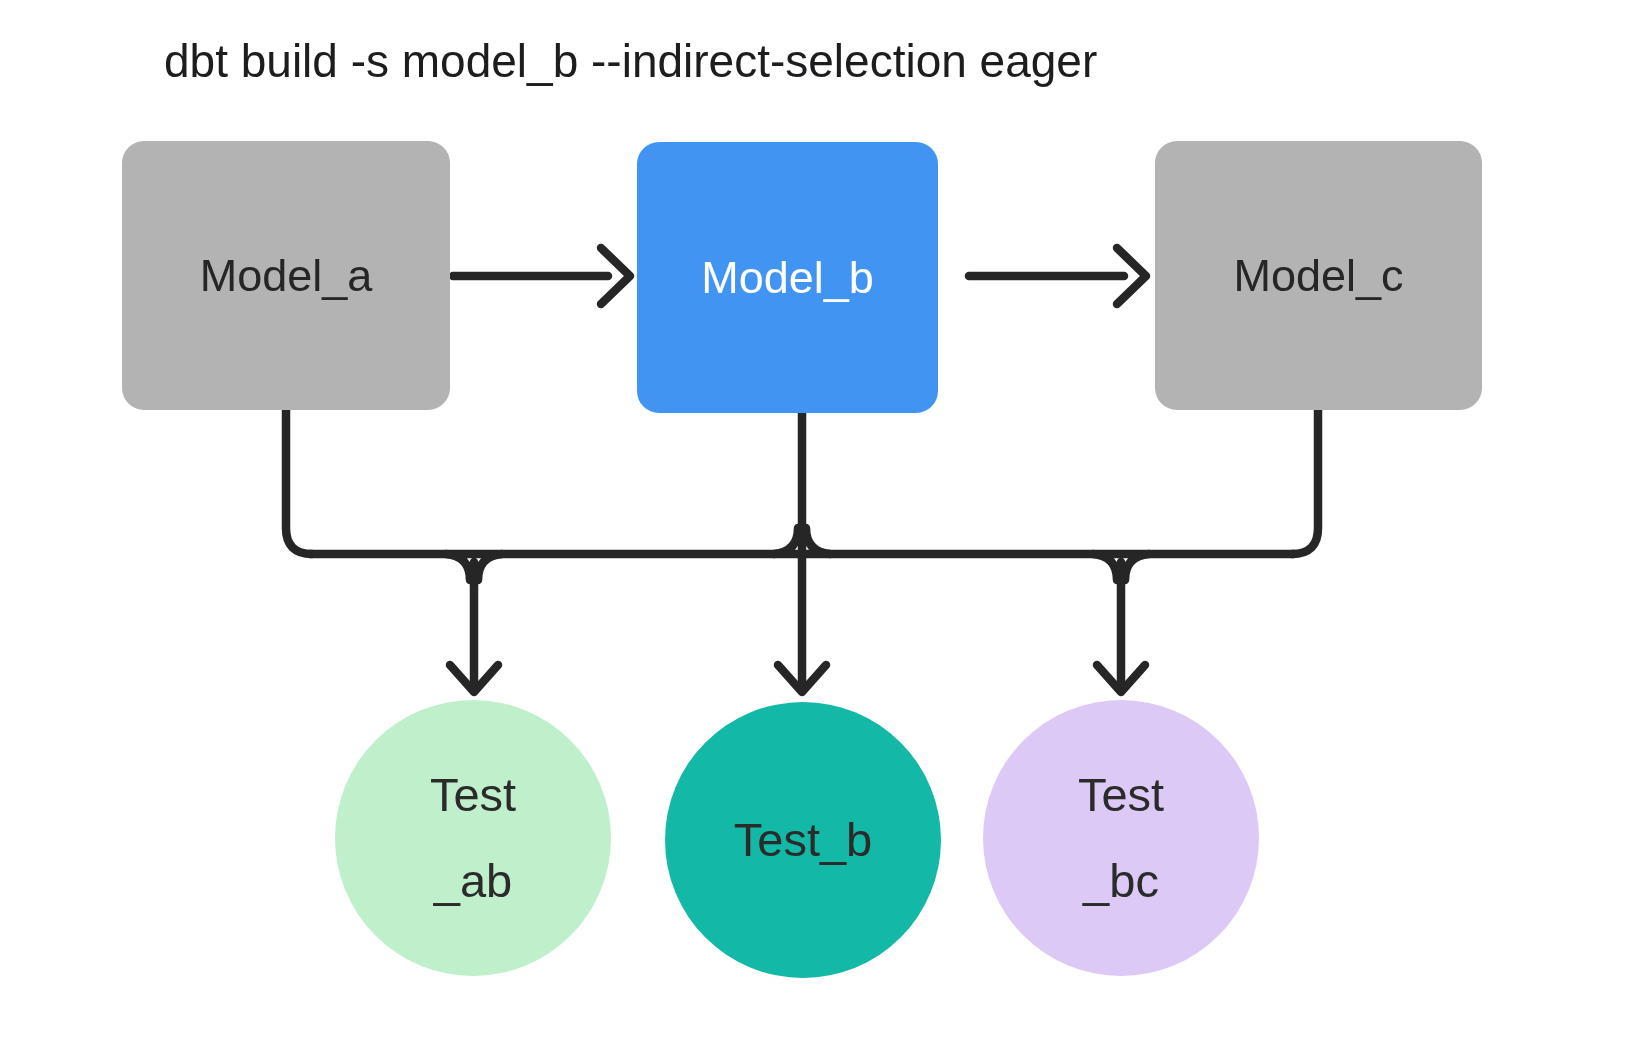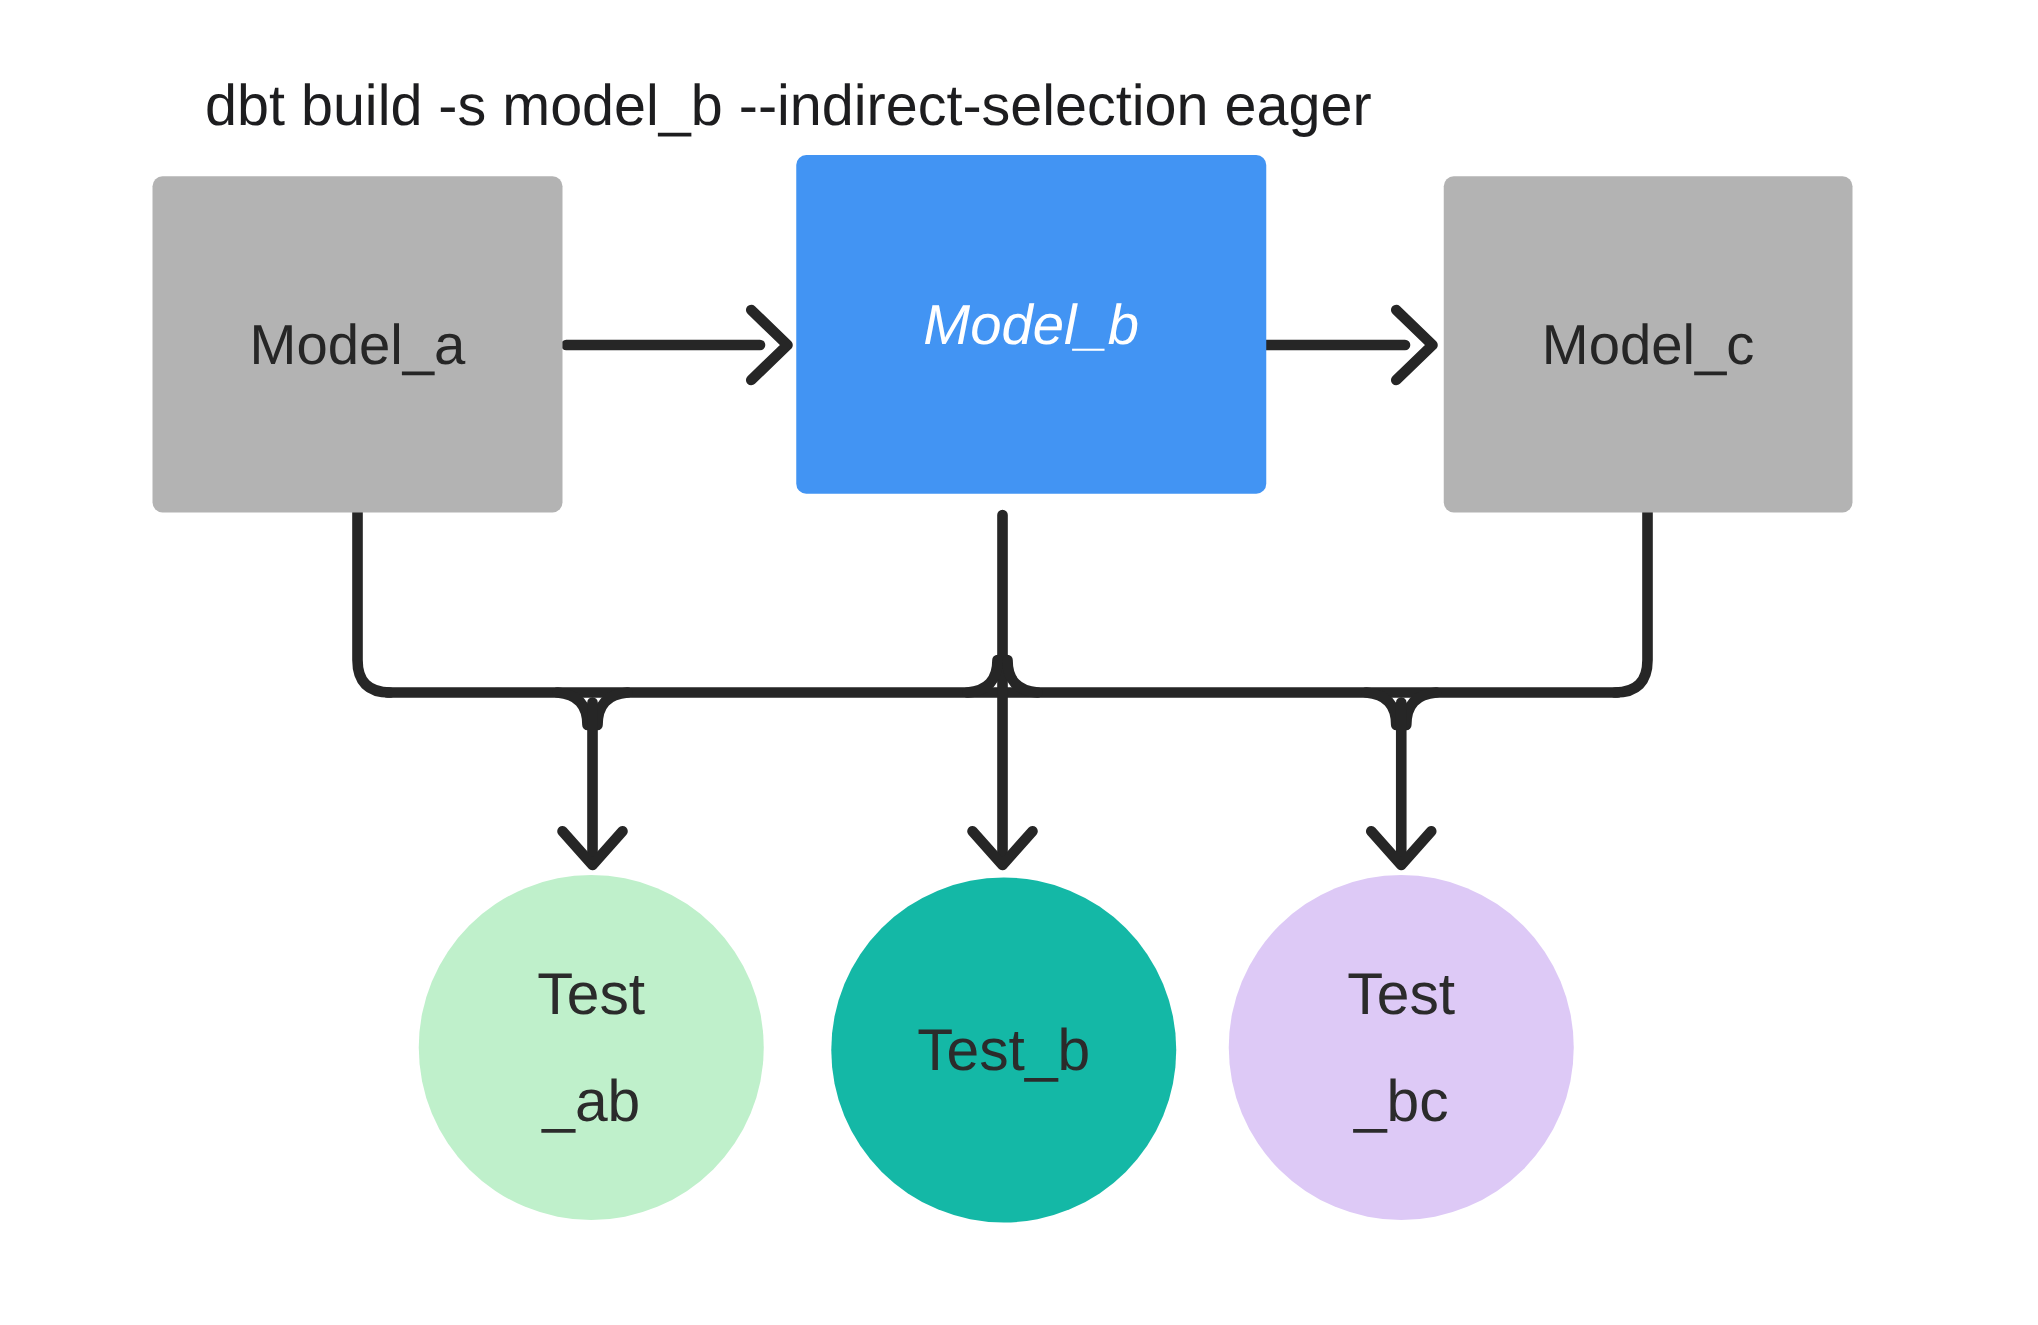--- a/index.html
+++ b/index.html
@@ -17,49 +17,48 @@
   }
   .title {
     position: absolute;
     left: 164px;
     top: 34px;
     font-size: 46px;
     font-weight: 400;
     color: #1d1d1f;
     white-space: nowrap;
     letter-spacing: 0px;
-    margin-top: 23px;
   }
   .edges-layer {
     position: absolute;
     left: 0;
     top: 0;
     width: 1630px;
     height: 1060px;
   }
   .edges-layer path {
     fill: none;
     stroke: #262626;
     stroke-width: 8.5;
     stroke-linecap: round;
     stroke-linejoin: round;
   }
   .node {
     position: absolute;
     display: flex;
     align-items: center;
     justify-content: center;
-    border-radius: 8px;
+    border-radius: 22px;
     font-size: 45px;
     color: #262626;
   }
   .node--default { background: #b3b3b3; }
   .node--selected { background: #4294f3; color: #ffffff; }
   .node--a { left: 122px; top: 141px; width: 328px; height: 269px; }
-  .node--b { left: 637px; top: 124px; width: 376px; height: 271px; font-style: italic; }
+  .node--b { left: 637px; top: 142px; width: 301px; height: 271px; }
   .node--c { left: 1155px; top: 141px; width: 327px; height: 269px; }
   .test {
     position: absolute;
     display: flex;
     flex-direction: column;
     align-items: center;
     justify-content: center;
     border-radius: 50%;
     font-size: 47px;
     color: #2b2b2b;

